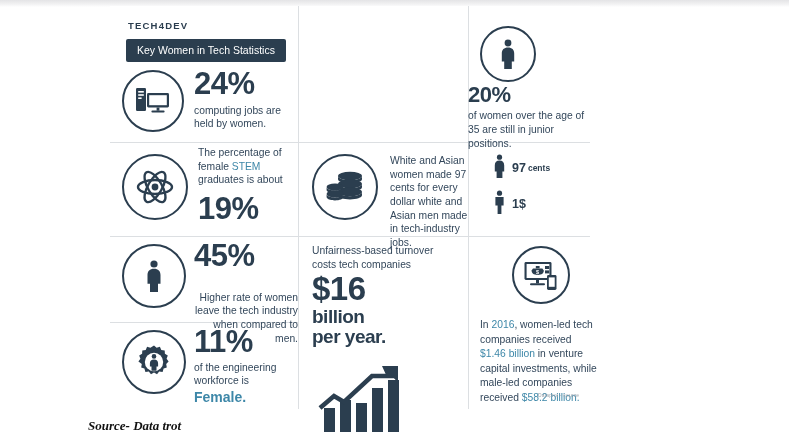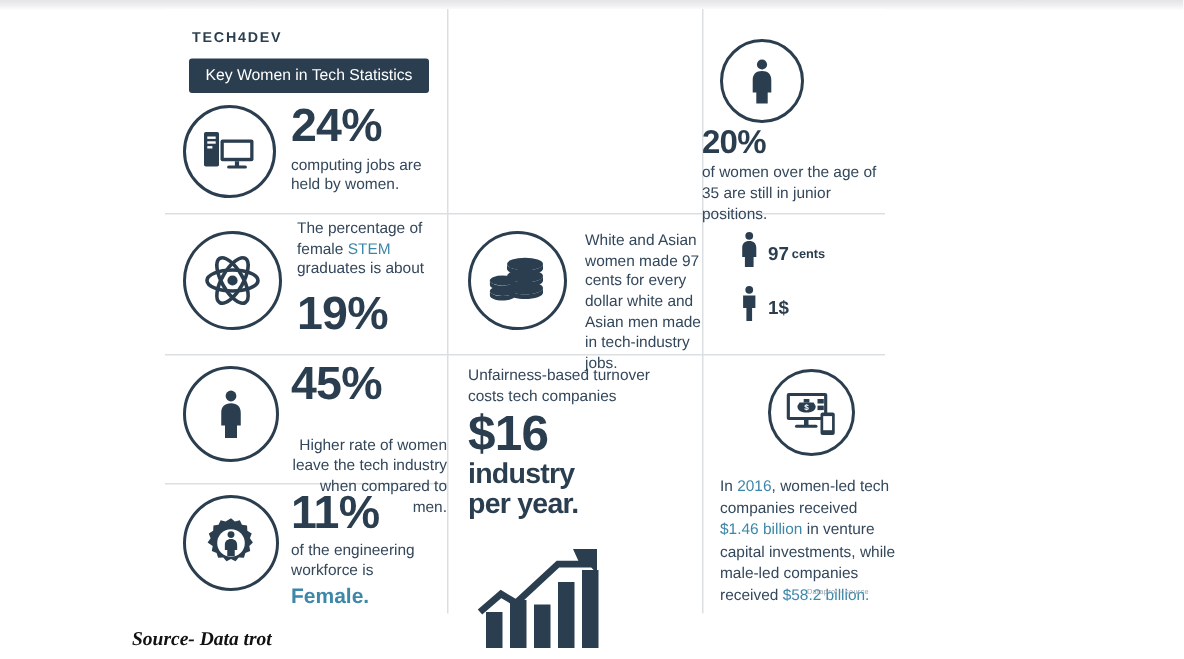--- a/index.html
+++ b/index.html
@@ -243,21 +243,21 @@
     <div style="position:absolute; left:84px; top:0px; width:104px;">
       <div class="big">11%</div>
       <div class="body" style="margin-top:3px;"><span>of the engineering workforce is </span><br><span class="accent" style="font-size:14px; font-weight:600;">Female.</span></div>
     </div>
   </div>
 
   <div class="cell" style="left:188px; top:234px; width:170px; height:169px;">
     <div class="body" style="position:absolute; left:14px; top:4px; width:128px;">Unfairness-based turnover costs tech companies</div>
     <div style="position:absolute; left:14px; top:32px;">
       <div class="big" style="font-size:33px;">$16</div>
-      <div class="big" style="font-size:19px; margin-top:1px;">industry</div>
+      <div class="big" style="font-size:19px; margin-top:1px;">billion</div>
       <div class="big" style="font-size:19px; margin-top:1px;">per year.</div>
     </div>
     <div style="position:absolute; left:18px; top:126px;">
       <svg width="96" height="70" viewBox="0 0 96 70">
         <rect x="8" y="42" width="11" height="24" fill="#2b3e4f"></rect>
         <rect x="24" y="34" width="11" height="32" fill="#2b3e4f"></rect>
         <rect x="40" y="37" width="11" height="29" fill="#2b3e4f"></rect>
         <rect x="56" y="22" width="11" height="44" fill="#2b3e4f"></rect>
         <rect x="72" y="14" width="11" height="52" fill="#2b3e4f"></rect>
         <path d="M4 42l14-12 10 6L56 10h22" fill="none" stroke="#2b3e4f" stroke-width="4.5" stroke-linejoin="miter"></path>

